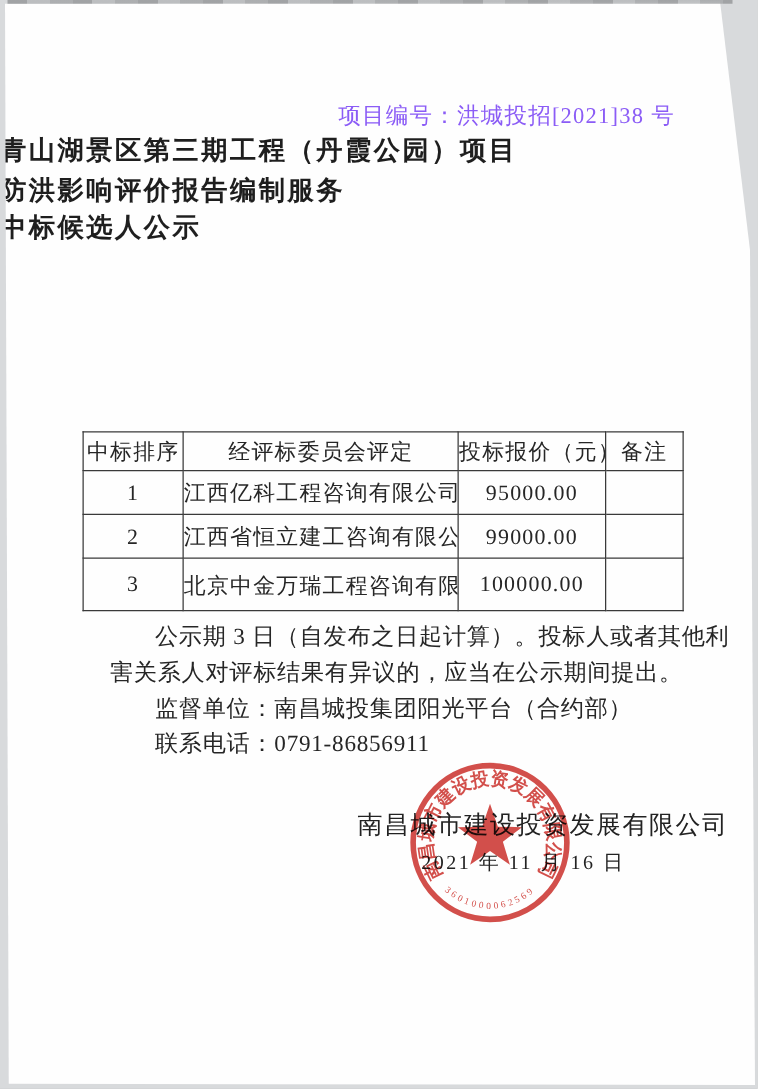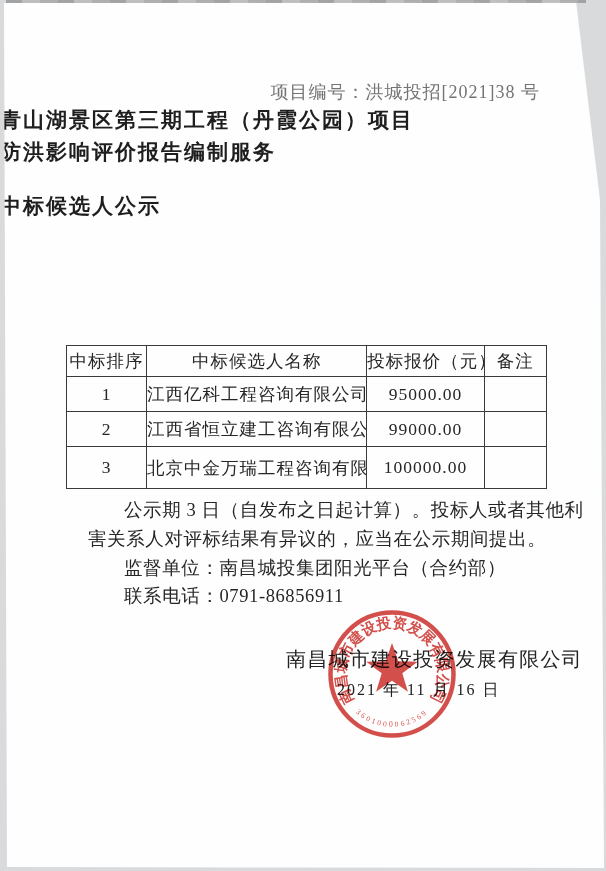--- a/index.html
+++ b/index.html
@@ -13,27 +13,27 @@
     position:absolute; inset:0; background:#fefefe;
     clip-path:polygon(4px 3px, 576px 1px, 600px 200px, 604px 868px, 7px 867px);
   }
   .scan-top-edge {
     position:absolute; left:6px; top:0; width:580px; height:3px; z-index:6;
     background:repeating-linear-gradient(90deg,#9b9d9f 0 16px,#b9bbbd 16px 34px,#a8aaac 34px 52px);
     opacity:.9;
   }
   .project-number {
     position:absolute; top:80px; right:66px;
-    font-size:18px; letter-spacing:1px; color:#737373; white-space:nowrap;
+    font-size:18px; letter-spacing:1px; color:#8b5cf6; white-space:nowrap;
   }
   .title {
     position:absolute; left:0; width:606px; text-align:left;
     font-weight:700; font-size:21px; letter-spacing:2px; color:#1e1e1e; white-space:nowrap;
   }
-  .t1 { top:106px; } .t2 { top:138px; } .t3 { top:168px;margin-top:24px; }
+  .t1 { top:106px; } .t2 { top:138px; } .t3 { top:168px; }
   .textblock { position:absolute; left:88px; width:462px; color:#262626; }
   .intro { top:202px; font-size:18.5px; line-height:29.2px; letter-spacing:.6px; }
   .notice { top:496px; font-size:18.5px; line-height:28.8px; letter-spacing:.6px; }
   .line { white-space:nowrap; }
   .indent { text-indent:36px; }
   .table-wrap { position:absolute; left:66px; top:345px; z-index:2; }
   table.bid { border-collapse:collapse; table-layout:fixed; width:481px; background:transparent; }
   table.bid td, table.bid th {
     border:1.5px solid #3a3a3a; text-align:center; vertical-align:middle;
     font-weight:400; font-size:17.5px; color:#262626; letter-spacing:1px;
@@ -66,21 +66,21 @@
     <div class="title t1">青山湖景区第三期工程（丹霞公园）项目</div>
     <div class="title t2">防洪影响评价报告编制服务</div>
     <div class="title t3">中标候选人公示</div>
 
 
     <div class="table-wrap">
       <table class="bid">
         <tbody>
             <tr class="r-head">
           <th class="c-rank">中标排序</th>
-          <th class="c-name">中标候选人名称</th>
+          <th class="c-name">经评标委员会评定</th>
           <th class="c-price">投标报价（元）</th>
           <th class="c-note">备注</th>
         </tr>
         <tr class="r-1">
           <td>1</td>
           <td>江西亿科工程咨询有限公司</td>
           <td>95000.00</td>
           <td></td>
         </tr>
         <tr class="r-2">

